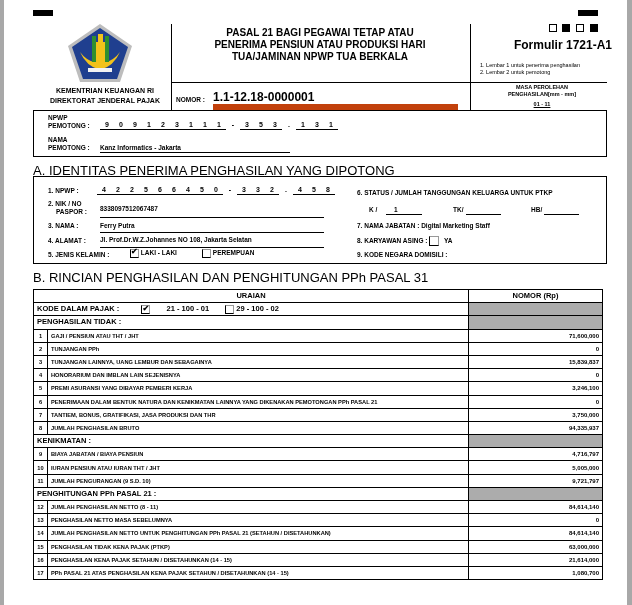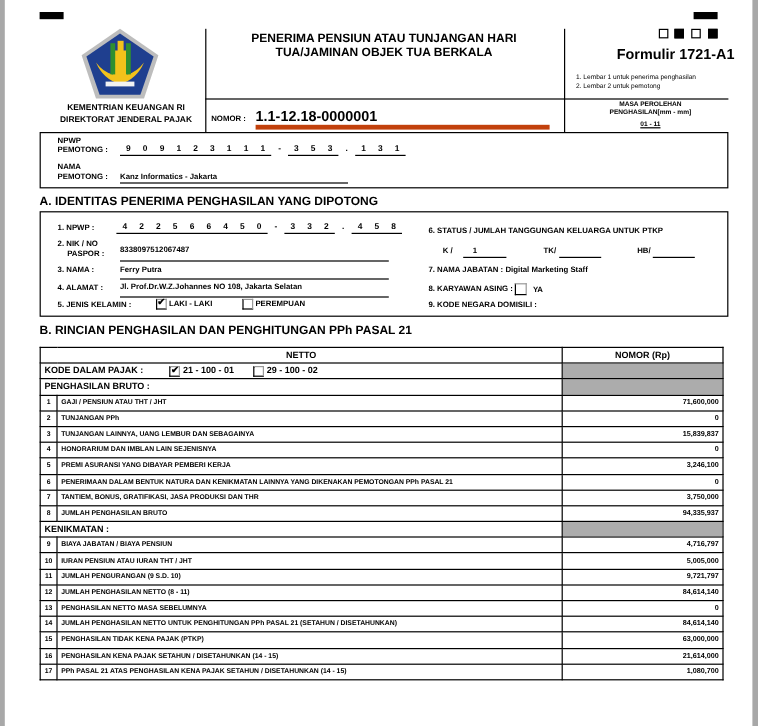--- a/index.html
+++ b/index.html
@@ -12,38 +12,38 @@
   .edge-right { position: absolute; right: 0; top: 0; width: 5px; height: 605px; background: #a8a8a8; }
   .abs { position: absolute; }
   .marker { position: absolute; background: #000; }
 
   
   .hdr-vline { position: absolute; background: #000; width: 1px; }
   .hdr-hline { position: absolute; background: #000; height: 1px; }
   .ministry { position: absolute; left: 30px; top: 86px; width: 150px; text-align: center; font-size: 7px; font-weight: bold; line-height: 10px; }
   .title { position: absolute; left: 175px; top: 27px; width: 290px; text-align: center; font-size: 10px; font-weight: bold; line-height: 12px; }
   .nomor-label { position: absolute; left: 176px; top: 96px; font-size: 6.5px; font-weight: bold; }
-  .nomor-val { position: absolute; left: 213px; top: 90px; width: 245px; font-size: 12px; font-weight: bold; border-bottom: 4px solid #c2410c; line-height: 14px; }
+  .nomor-val { position: absolute; left: 213px; top: 90px; width: 245px; font-size: 12px; font-weight: bold; border-bottom: 7px solid #c2410c; line-height: 14px; }
   .formulir { position: absolute; left: 470px; top: 38px; width: 142px; text-align: right; font-size: 12px; font-weight: bold; }
   .lembar { position: absolute; left: 480px; top: 62px; font-size: 5.5px; line-height: 7px; }
   .masa { position: absolute; left: 472px; top: 84px; width: 140px; text-align: center; font-size: 5.5px; font-weight: bold; line-height: 7px; }
   .masa-val { display: inline-block; text-decoration: underline; margin-top: 3px; }
   .sq { position: absolute; width: 8px; height: 8px; border: 1px solid #000; box-sizing: border-box; top: 24px; }
   .sq.filled { background: #000; }
 
   
   .box { position: absolute; border: 1px solid #000; box-sizing: border-box; }
   .lbl { position: absolute; font-size: 6.5px; font-weight: bold; line-height: 8px; }
   .val { position: absolute; font-size: 6.5px; font-weight: bold; line-height: 8px; }
   .digits { position: absolute; display: flex; font-size: 7px; font-weight: bold; }
   .digit-group { display: flex; border-bottom: 1px solid #000; padding-bottom: 1px; }
   .digit-group span { width: 14px; text-align: center; }
   .sep { width: 14px; text-align: center; }
   .uline { position: absolute; border-bottom: 1px solid #000; }
-  .section-title { position: absolute; font-size: 10px; font-weight: bold; }
+  .section-title { position: absolute; font-size: 13px; font-weight: normal; }
   .cb { display: inline-block; width: 9px; height: 9px; border: 1px solid #000; box-sizing: border-box; vertical-align: middle; position: relative; border-top-color: #999; border-right-color: #999;}
   .cb.checked::after { content: "\2714"; position: absolute; left: 0px; top: -3px; font-size: 8px; }
 
   
   table.rincian { position: absolute; left: 33px; top: 289px; width: 570px; border-collapse: collapse; table-layout: fixed; }
   table.rincian td { border: 1px solid #000; height: 12.2px; padding: 0 3px; font-size: 5.7px; font-weight: bold; line-height: 12px; white-space: nowrap; overflow: hidden; }
   table.rincian td.num { text-align: center; width: 14px; padding: 0; }
   table.rincian td.amt { text-align: right; width: 127px; font-size: 6px; }
   table.rincian td.gray { background: #acacac; }
   table.rincian td.grp { font-size: 7.5px; }
@@ -77,22 +77,23 @@
     <rect x="39" y="14" width="4" height="26" fill="#2f8f2f"></rect>
     <rect x="22" y="46" width="24" height="4" fill="#f2f2f2"></rect>
   </svg>
 </div>
 <div class="ministry">
   <div>KEMENTRIAN KEUANGAN RI</div>
   <div>DIREKTORAT JENDERAL PAJAK</div>
 </div>
 
 <div class="title">
-  <div>PENERIMA PENSIUN ATAU TUNJANGAN HARI</div>
-  <div>TUA/JAMINAN OBJEK TUA BERKALA</div>
+  <div>PASAL 21 BAGI PEGAWAI TETAP ATAU</div>
+  <div>PENERIMA PENSIUN ATAU PRODUKSI HARI</div>
+  <div>TUA/JAMINAN NPWP TUA BERKALA</div>
 </div>
 
 <div class="nomor-label">NOMOR :</div>
 <div class="nomor-val">1.1-12.18-0000001</div>
 
 <div class="formulir">Formulir 1721-A1</div>
 <div class="lembar">
   <div>1. Lembar 1 untuk penerima penghasilan</div>
   <div>2. Lembar 2 untuk pemotong</div>
 </div>
@@ -201,45 +202,45 @@
   <span>7. NAMA JABATAN :</span>
   <span>Digital Marketing Staff</span>
 </div>
 <div class="lbl" style="left:357px; top:236px;">
   <span>8. KARYAWAN ASING :</span>
   <span class="cb" style="width:10px; height:10px;"></span>
   <span style="margin-left:3px;">YA</span>
 </div>
 <div class="lbl" style="left:357px; top:251px;">9. KODE NEGARA DOMISILI :</div>
 
-<div class="section-title" style="left:33px; top:270px;">B. RINCIAN PENGHASILAN DAN PENGHITUNGAN PPh PASAL 21</div>
+<div class="section-title" style="left:33px; top:270px;">B. RINCIAN PENGHASILAN DAN PENGHITUNGAN PPh PASAL 31</div>
 
 <table class="rincian">
   <colgroup>
     <col style="width:14px">
       <col>
       <col style="width:134px">
   </colgroup>
   <tbody>
     <tr>
-      <td class="hd" colspan="2">NETTO</td>
+      <td class="hd" colspan="2">URAIAN</td>
       <td class="hd">NOMOR (Rp)</td>
     </tr>
     <tr class="kode-row">
       <td class="grp" colspan="2">
         <span style="margin-right:20px;">KODE DALAM PAJAK :</span>
         <span class="cb checked" style="margin-right:0;"></span>
-        <span style="margin-right:14px;">21 - 100 - 01</span>
+        <span style="margin-right:14px;margin-left:14px;">21 - 100 - 01</span>
         <span class="cb" style="margin-right:0;"></span>
         <span>29 - 100 - 02</span>
       </td>
       <td class="gray"></td>
     </tr>
     <tr>
-      <td class="grp" colspan="2">PENGHASILAN BRUTO :</td>
+      <td class="grp" colspan="2">PENGHASILAN TIDAK :</td>
       <td class="gray"></td>
     </tr>
     <tr>
         <td class="num">1</td>
         <td>GAJI / PENSIUN ATAU THT / JHT</td>
         <td class="amt">71,600,000</td>
       </tr>
     <tr>
         <td class="num">2</td>
         <td>TUNJANGAN PPh</td>
@@ -288,20 +289,24 @@
         <td class="num">10</td>
         <td>IURAN PENSIUN ATAU IURAN THT / JHT</td>
         <td class="amt">5,005,000</td>
       </tr>
     <tr>
         <td class="num">11</td>
         <td>JUMLAH PENGURANGAN (9 S.D. 10)</td>
         <td class="amt">9,721,797</td>
       </tr>
     <tr>
+      <td class="grp" colspan="2">PENGHITUNGAN PPh PASAL 21 :</td>
+      <td class="gray"></td>
+    </tr>
+    <tr>
         <td class="num">12</td>
         <td>JUMLAH PENGHASILAN NETTO (8 - 11)</td>
         <td class="amt">84,614,140</td>
       </tr>
     <tr>
         <td class="num">13</td>
         <td>PENGHASILAN NETTO MASA SEBELUMNYA</td>
         <td class="amt">0</td>
       </tr>
     <tr>

